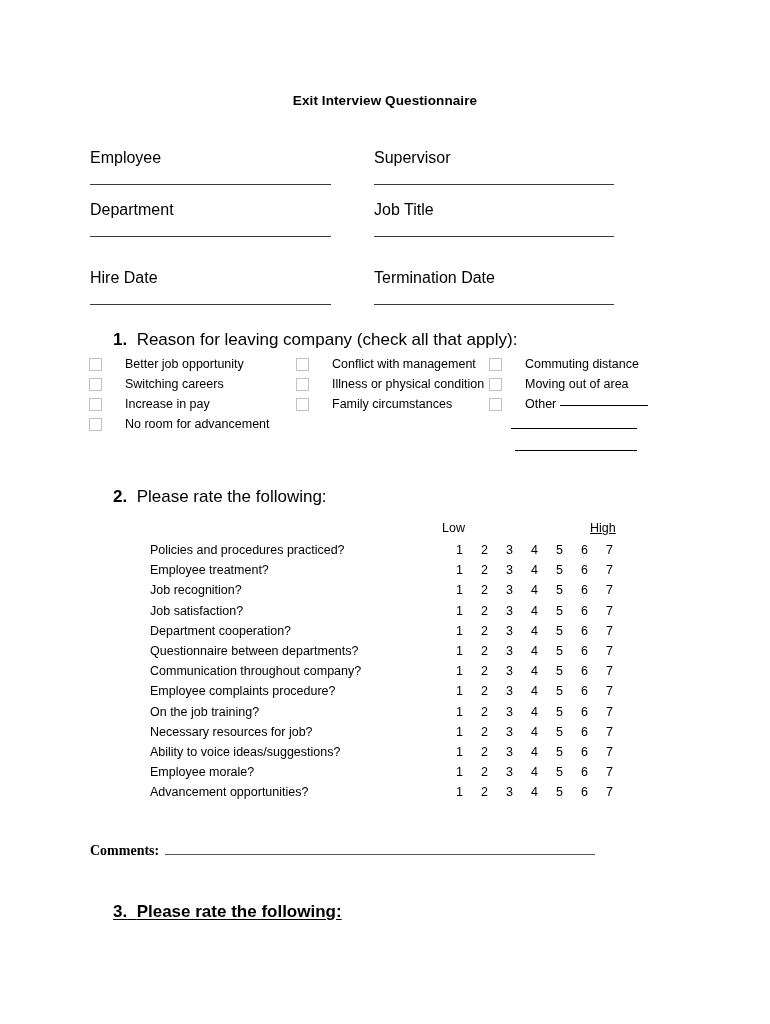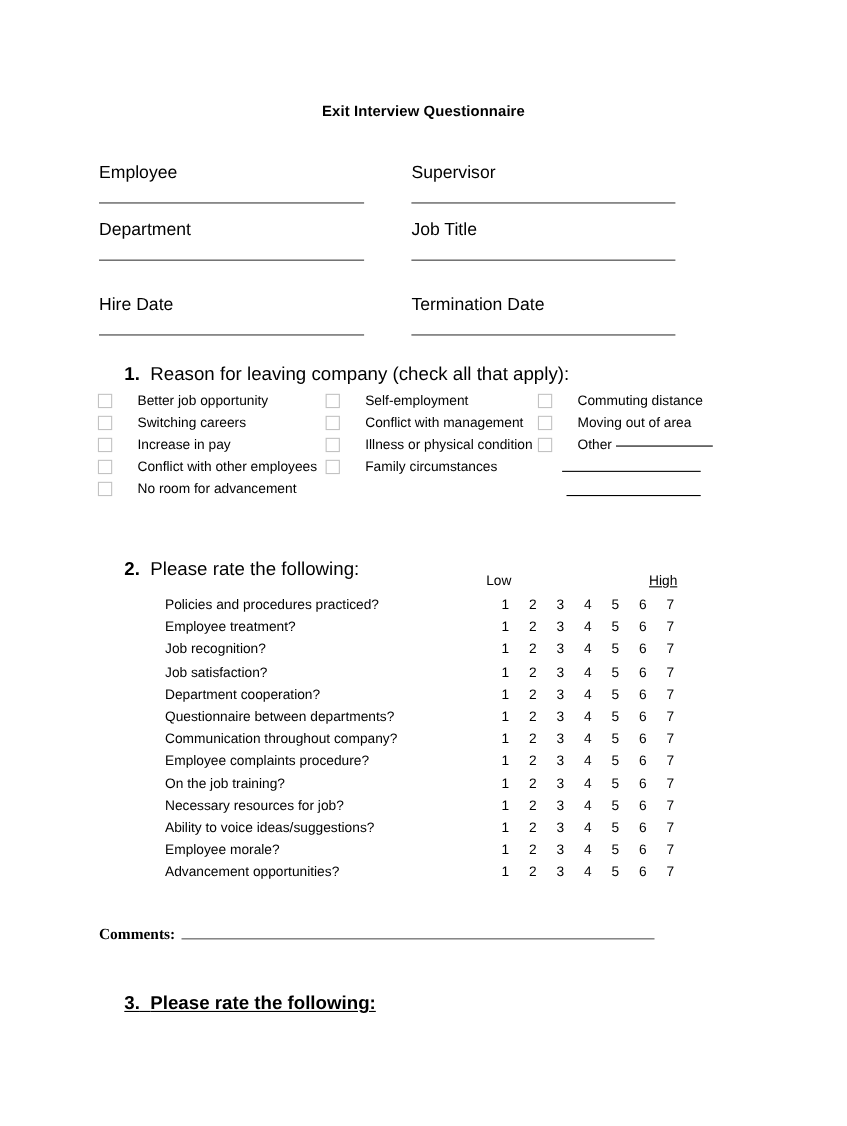--- a/index.html
+++ b/index.html
@@ -61,21 +61,21 @@
 
   
   .section-head {
     position: absolute;
     font-size: 17px;
     white-space: nowrap;
   }
   .section-head .num { font-weight: bold; }
   .section-head .num::after { content: ""; }
   .q1-head { top: 330px; left: 113px; }
-  .q2-head { top: 487px; left: 113px; margin-top: 21px; }
+  .q2-head { top: 487px; left: 113px; }
   .q3-head {
     top: 902px; left: 113px;
     font-weight: bold;
     text-decoration: underline;
     text-underline-offset: 2px;
   }
   .q3-head .num { font-weight: bold; }
 
   
   .cb-col { position: absolute; }
@@ -223,33 +223,25 @@
     <div class="cb-row">
       <div class="cb-box"></div>
       <div class="cb-text">Switching careers</div>
     </div>
     <div class="cb-row">
       <div class="cb-box"></div>
       <div class="cb-text">Increase in pay</div>
     </div>
     <div class="cb-row">
       <div class="cb-box"></div>
-      <div class="cb-text">Conflict with other employees</div>
-    </div>
-    <div class="cb-row">
-      <div class="cb-box"></div>
       <div class="cb-text">No room for advancement</div>
     </div>
   </div>
 
   <div class="cb-col cb-col-2">
-    <div class="cb-row">
-      <div class="cb-box"></div>
-      <div class="cb-text">Self-employment</div>
-    </div>
     <div class="cb-row">
       <div class="cb-box"></div>
       <div class="cb-text">Conflict with management</div>
     </div>
     <div class="cb-row">
       <div class="cb-box"></div>
       <div class="cb-text">Illness or physical condition</div>
     </div>
     <div class="cb-row">
       <div class="cb-box"></div>

